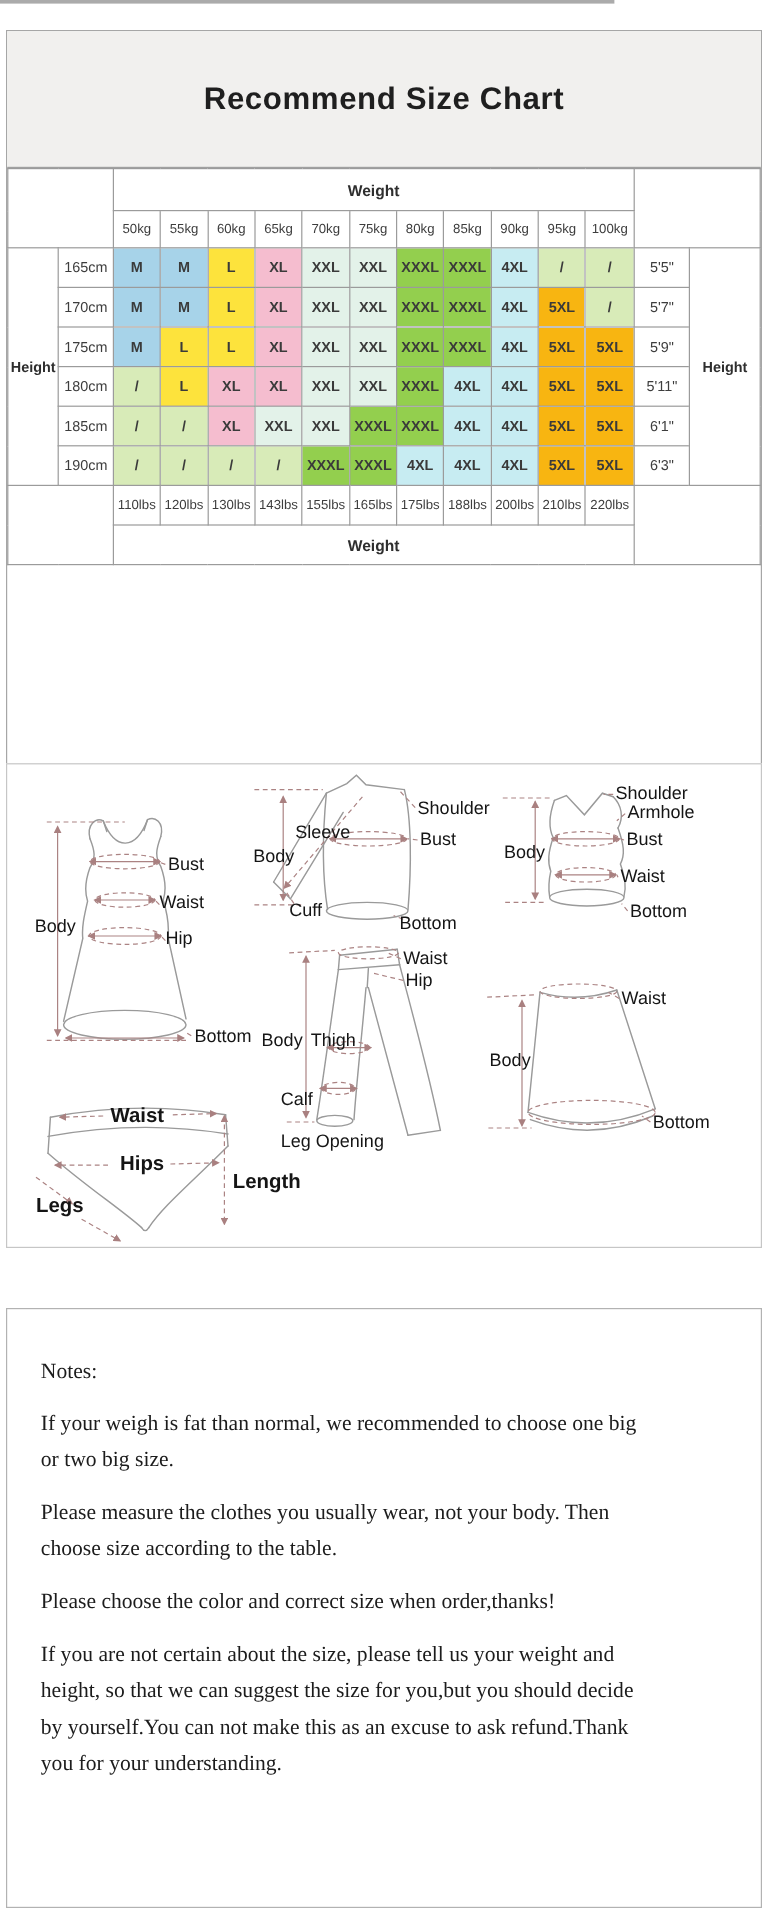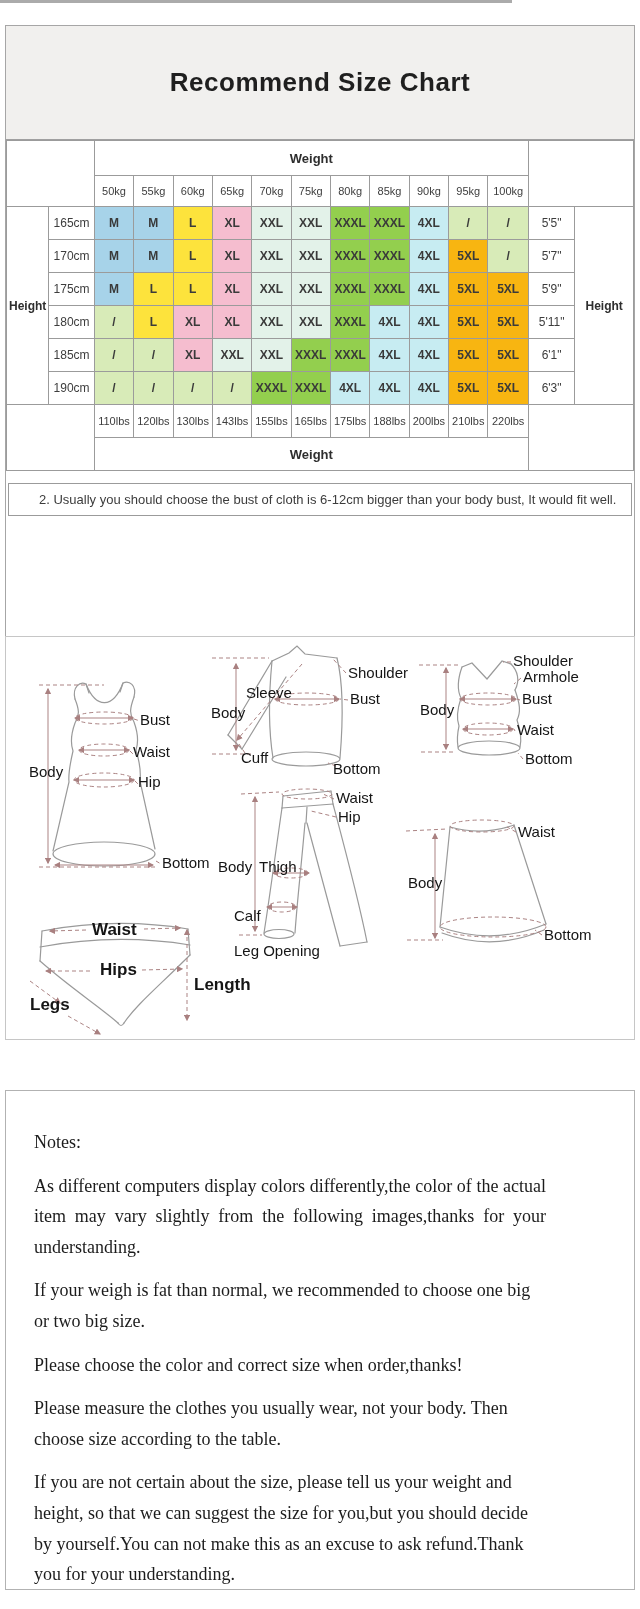--- a/index.html
+++ b/index.html
@@ -192,21 +192,20 @@
             <td>200lbs</td>
             <td>210lbs</td>
             <td>220lbs</td>
             <td colspan="2" rowspan="2"></td>
           </tr>
           <tr class="ftr-row">
             <td class="lbl" colspan="11" rowspan="1">Weight</td>
           </tr>
         </tbody>
       </table>
-    <div class="order-note">2. Usually you should choose the bust of cloth is 6-12cm bigger than your body bust, It would fit well.</div>
   </section>
 
   <section class="panel panel2">
     <svg width="626" height="402" viewBox="0 0 626 402">
       <defs>
         <marker id="ar" viewBox="0 0 8 8" refX="6.5" refY="4" markerWidth="6.5" markerHeight="6.5" orient="auto-start-reverse">
           <path d="M0,0 L8,4 L0,8 z" fill="#a98080"></path>
         </marker>
       </defs>
 
@@ -356,19 +355,18 @@
         <line class="meas dash" x1="536" y1="298" x2="529" y2="293"></line>
         <text x="512" y="200">Waist</text>
         <text x="402" y="251">Body</text>
         <text x="538" y="303">Bottom</text>
       </g>
     </svg>
   </section>
 
   <section class="panel panel3">
     <p>Notes:</p>
-    <p class="p-justify">As different computers display colors differently,the color of the actual item may vary slightly from the following images,thanks for your understanding.</p>
     <p>If your weigh is fat than normal, we recommended to choose one big or two big size.</p>
+    <p>Please measure the clothes you usually wear, not your body. Then choose size according to the table.</p>
     <p>Please choose the color and correct size when order,thanks!</p>
-    <p>Please measure the clothes you usually wear, not your body. Then choose size according to the table.</p>
     <p>If you are not certain about the size, please tell us your weight and height, so that we can suggest the size for you,but you should decide by yourself.You can not make this as an excuse to ask refund.Thank you for your understanding.</p>
   </section>
 </div>
 
 </body></html>

